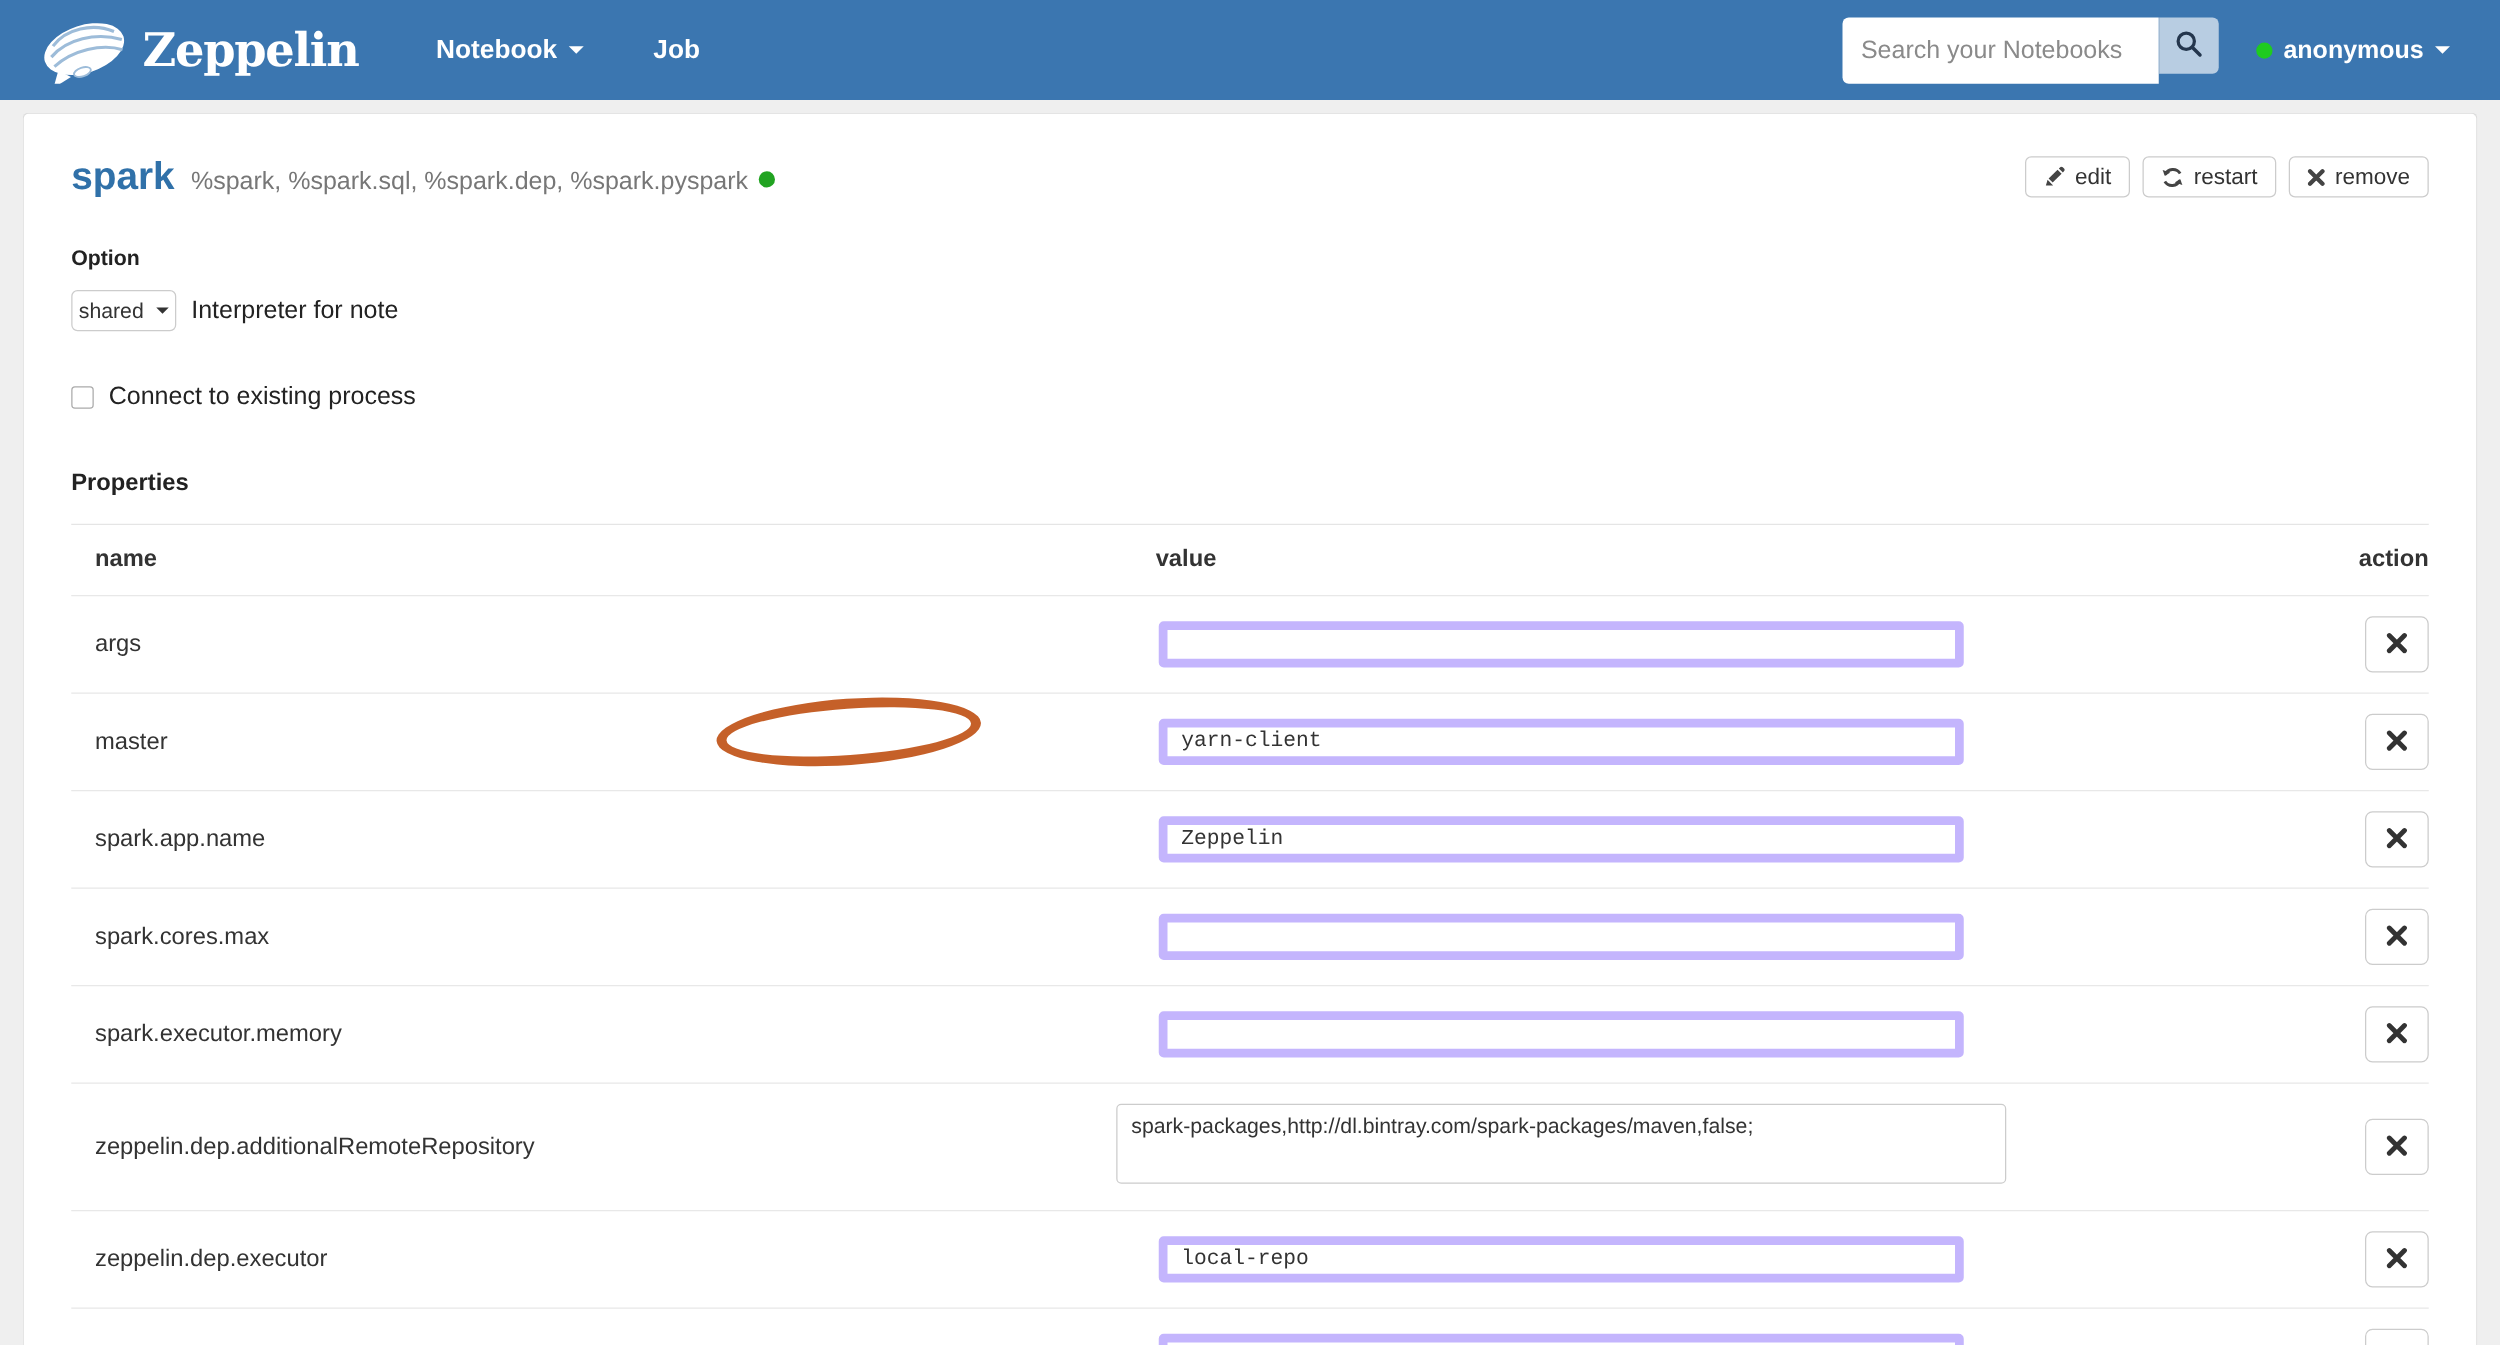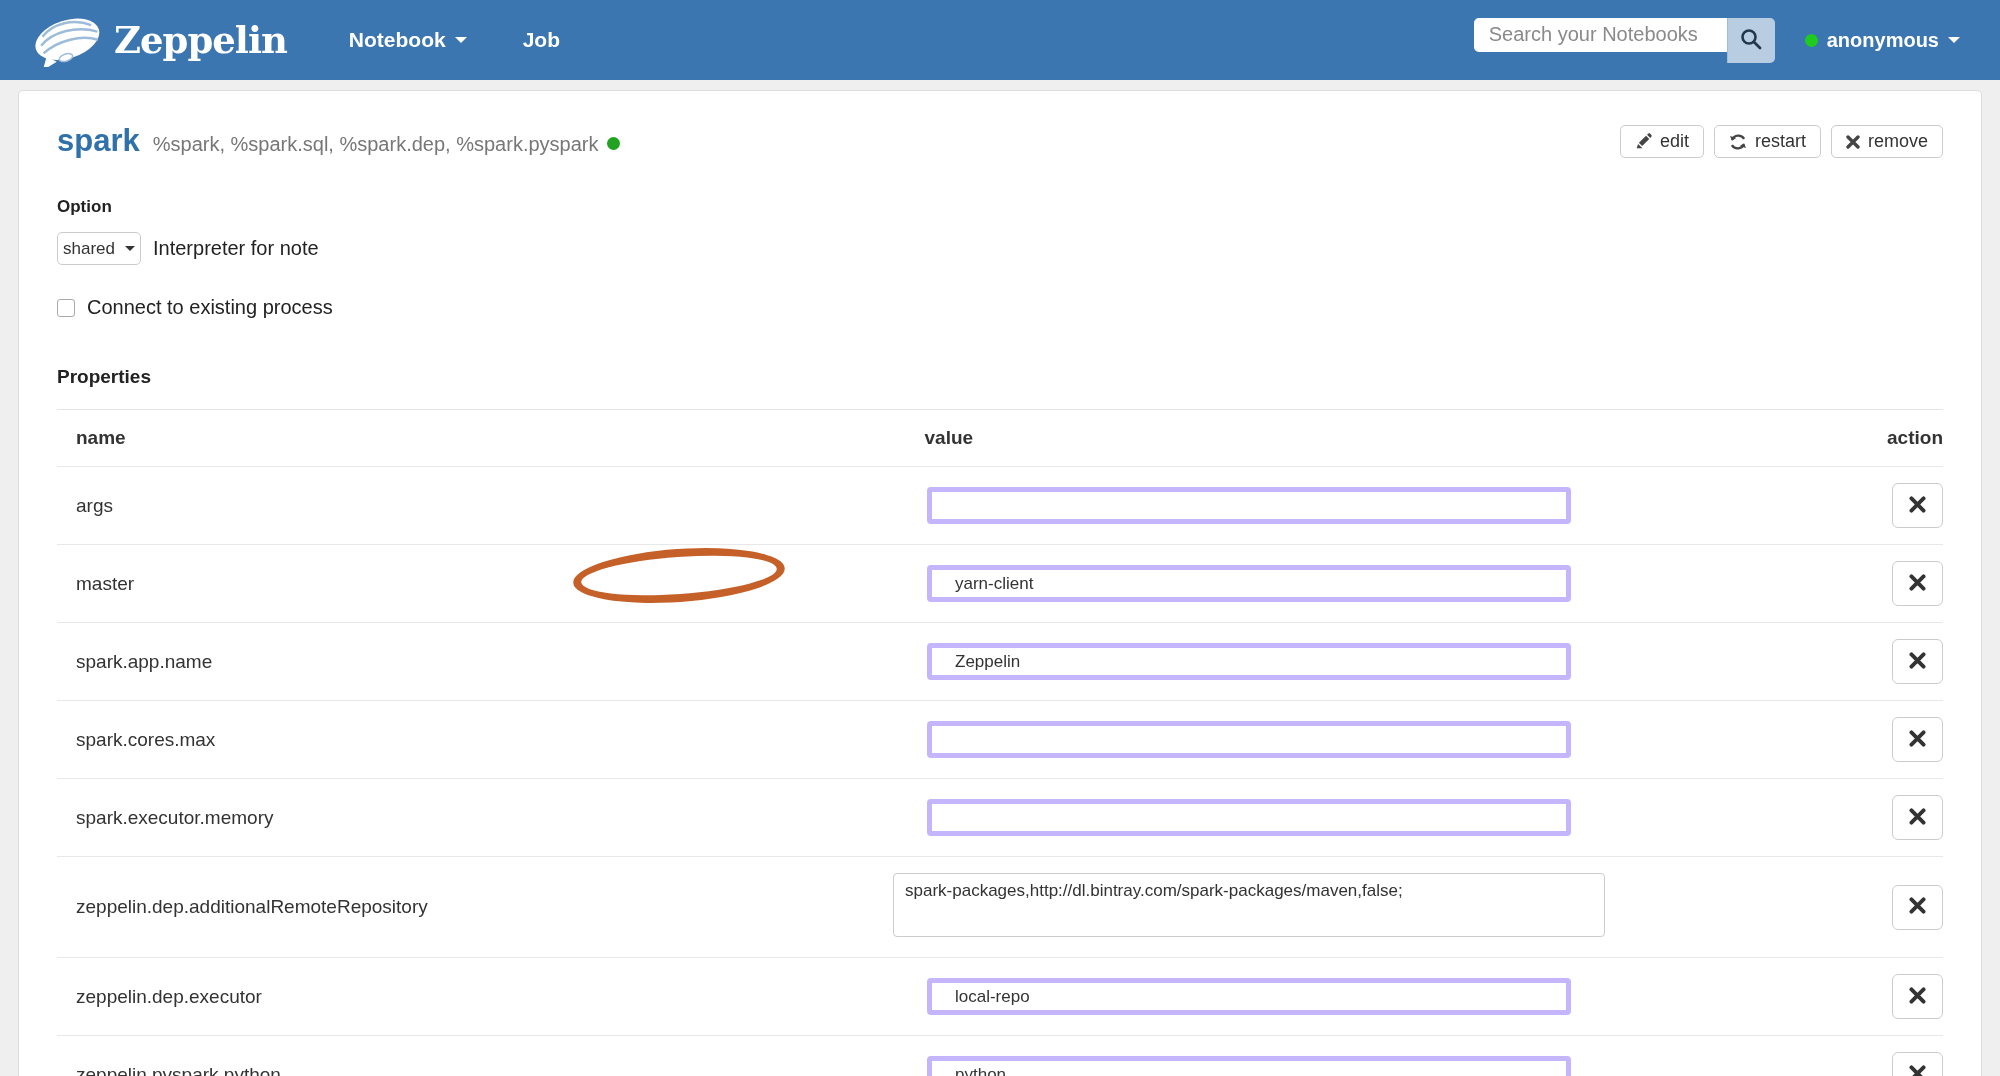--- a/index.html
+++ b/index.html
@@ -10,21 +10,21 @@
   .navbar { height: 80px; background: #3b76b0; display: flex; align-items: center; }
   .brand { display: flex; align-items: center; margin-left: 30px; }
   .brand-text { font-family: "DejaVu Serif", serif; font-weight: bold; font-size: 37px;
     color: #fff; margin-left: 8px; letter-spacing: -1px; }
   .nav-items { display: flex; align-items: center; margin-left: 62px; gap: 56px; }
   .nav-item { color: #fff; font-size: 21px; font-weight: bold; display: flex; align-items: center; gap: 9px; cursor: pointer; }
   .caret-down { width: 0; height: 0; border-left: 6px solid transparent; border-right: 6px solid transparent;
     border-top: 6px solid #fff; display: inline-block; }
   .nav-right { margin-left: auto; margin-right: 40px; display: flex; align-items: center; gap: 30px; }
   .search-group { display: flex; }
-  .search-input { width: 253px; height: 34px; border: none; border-radius: 5px 0 0 5px;
+  .search-input { width: 253px; height: 53px; border: none; border-radius: 5px 0 0 5px;
     padding: 0 15px; font-size: 20px; color: #555; outline: none; }
   .search-input::placeholder { color: #8a8a8a; }
   .search-btn { width: 48px; height: 45px; background: #b8cde2; border: none; border-left: 1px solid #a3bbd3;
     border-radius: 0 5px 5px 0; display: flex; align-items: center; justify-content: center; cursor: pointer; }
   .user-menu { display: flex; align-items: center; gap: 9px; cursor: pointer; }
   .status-dot { width: 13px; height: 13px; border-radius: 50%; display: inline-block; }
   .user-name { color: #fff; font-size: 20px; font-weight: bold; }
 
   
   .page { padding: 10px 18px 0 18px; }
@@ -43,36 +43,36 @@
   .btn svg { display: block; }
 
   
   .section-heading { font-size: 17px; font-weight: bold; color: #222; }
   .option-heading { margin-top: 38px; }
   .binding-row { margin-top: 15px; display: flex; align-items: center; }
   .select-btn { display: inline-flex; align-items: center; gap: 10px; background: #fff; border: 1px solid #ccc;
     border-radius: 5px; padding: 0 5px; height: 33px; font-size: 17px; color: #333; cursor: pointer; }
   .select-btn .caret-down { border-top-color: #333; border-left-width: 5px; border-right-width: 5px; border-top-width: 5px; }
   .binding-label { font-size: 20px; margin-left: 12px; color: #222; }
-  .checkbox-row { margin-top: 31px; display: flex; align-items: center; }
+  .checkbox-row { margin-top: 41px; display: flex; align-items: center; }
   .checkbox { width: 18px; height: 18px; border: 1.5px solid #aaa; border-radius: 3px; background: #fff; cursor: pointer; }
   .checkbox-label { font-size: 20px; margin-left: 12px; color: #222; }
 
   
   .props-heading { margin-top: 47px; font-size: 19px; }
   .props-table { margin-top: 21px; border-top: 1px solid #e5e5e5; }
   .t-row { display: flex; align-items: center; border-bottom: 1px solid #e8e8e8; position: relative; justify-content: space-between; }
   .t-head { height: 57px; font-weight: bold; font-size: 19px; }
   .t-body-row { min-height: 71px; padding: 16px 0; gap: 40px; }
   .c-name { flex: 0 0 575px; font-size: 19px; padding-left: 19px; }
   .t-head .c-name { padding-left: 19px; }
   .c-value { flex: 0 0 644px; }
   .c-action { margin-left: 26px; }
-  .prop-input { width: 644px; height: 37px; border: 5px solid #c4b5fd; border-radius: 4px;
-    padding: 0 23px; font-size: 17px; color: #333; outline: none; font-family: Liberation Sans, sans-serif; }
+  .prop-input { width: 644px; height: 37px; border: 7px solid #c4b5fd; border-radius: 4px;
+    padding: 0 11px; font-size: 17px; color: #333; outline: none; font-family: Liberation Mono, monospace; }
   .prop-textarea { width: 712px; height: 64px; border: 1px solid #ccc; border-radius: 4px;
     padding: 6px 11px; font-size: 17px; color: #333; outline: none; resize: none; line-height: 1.25;
     font-family: "Liberation Sans", sans-serif; }
   .x-btn { width: 51px; height: 45px; background: #fff; border: 1px solid #ccc; border-radius: 6px;
     display: flex; align-items: center; justify-content: center; cursor: pointer; }
 
   
   .annotation-ellipse { position: absolute; left: 516px; top: 4px; width: 212px; height: 53px;
     border: 8px solid #c2571d; border-radius: 50%; transform: rotate(-4deg); pointer-events: none; z-index: 5;
     opacity: 0.95; }

